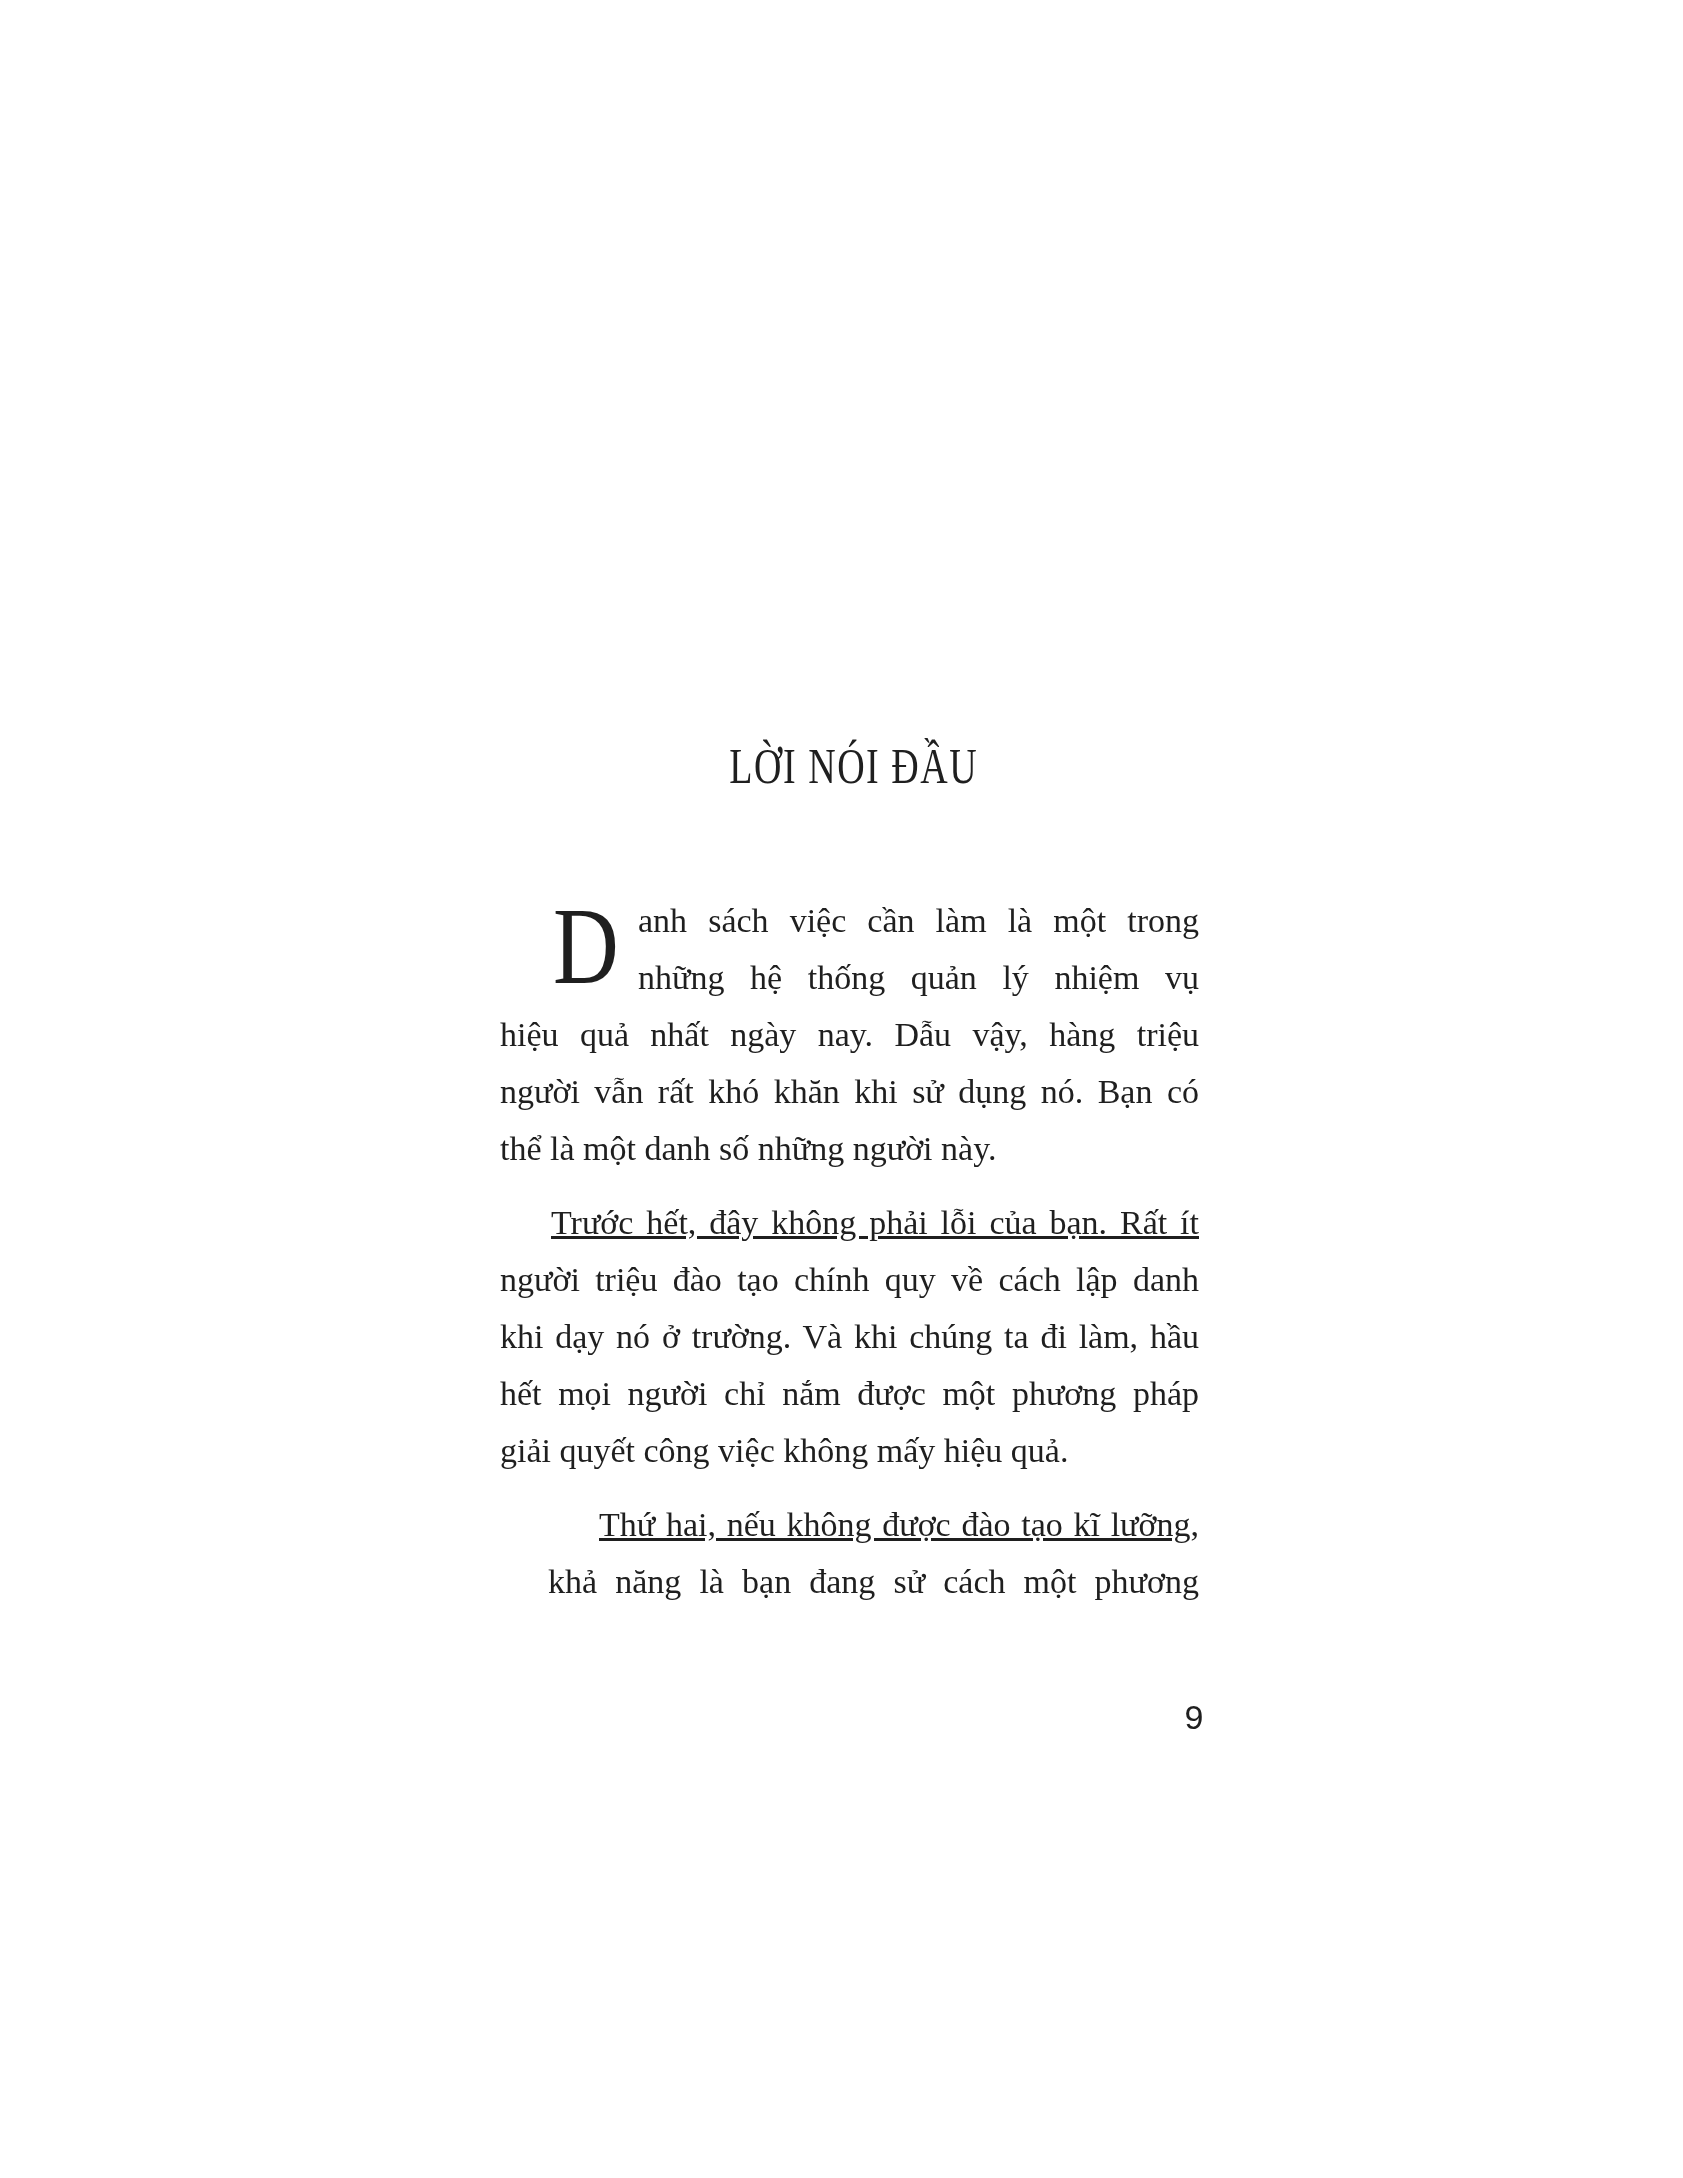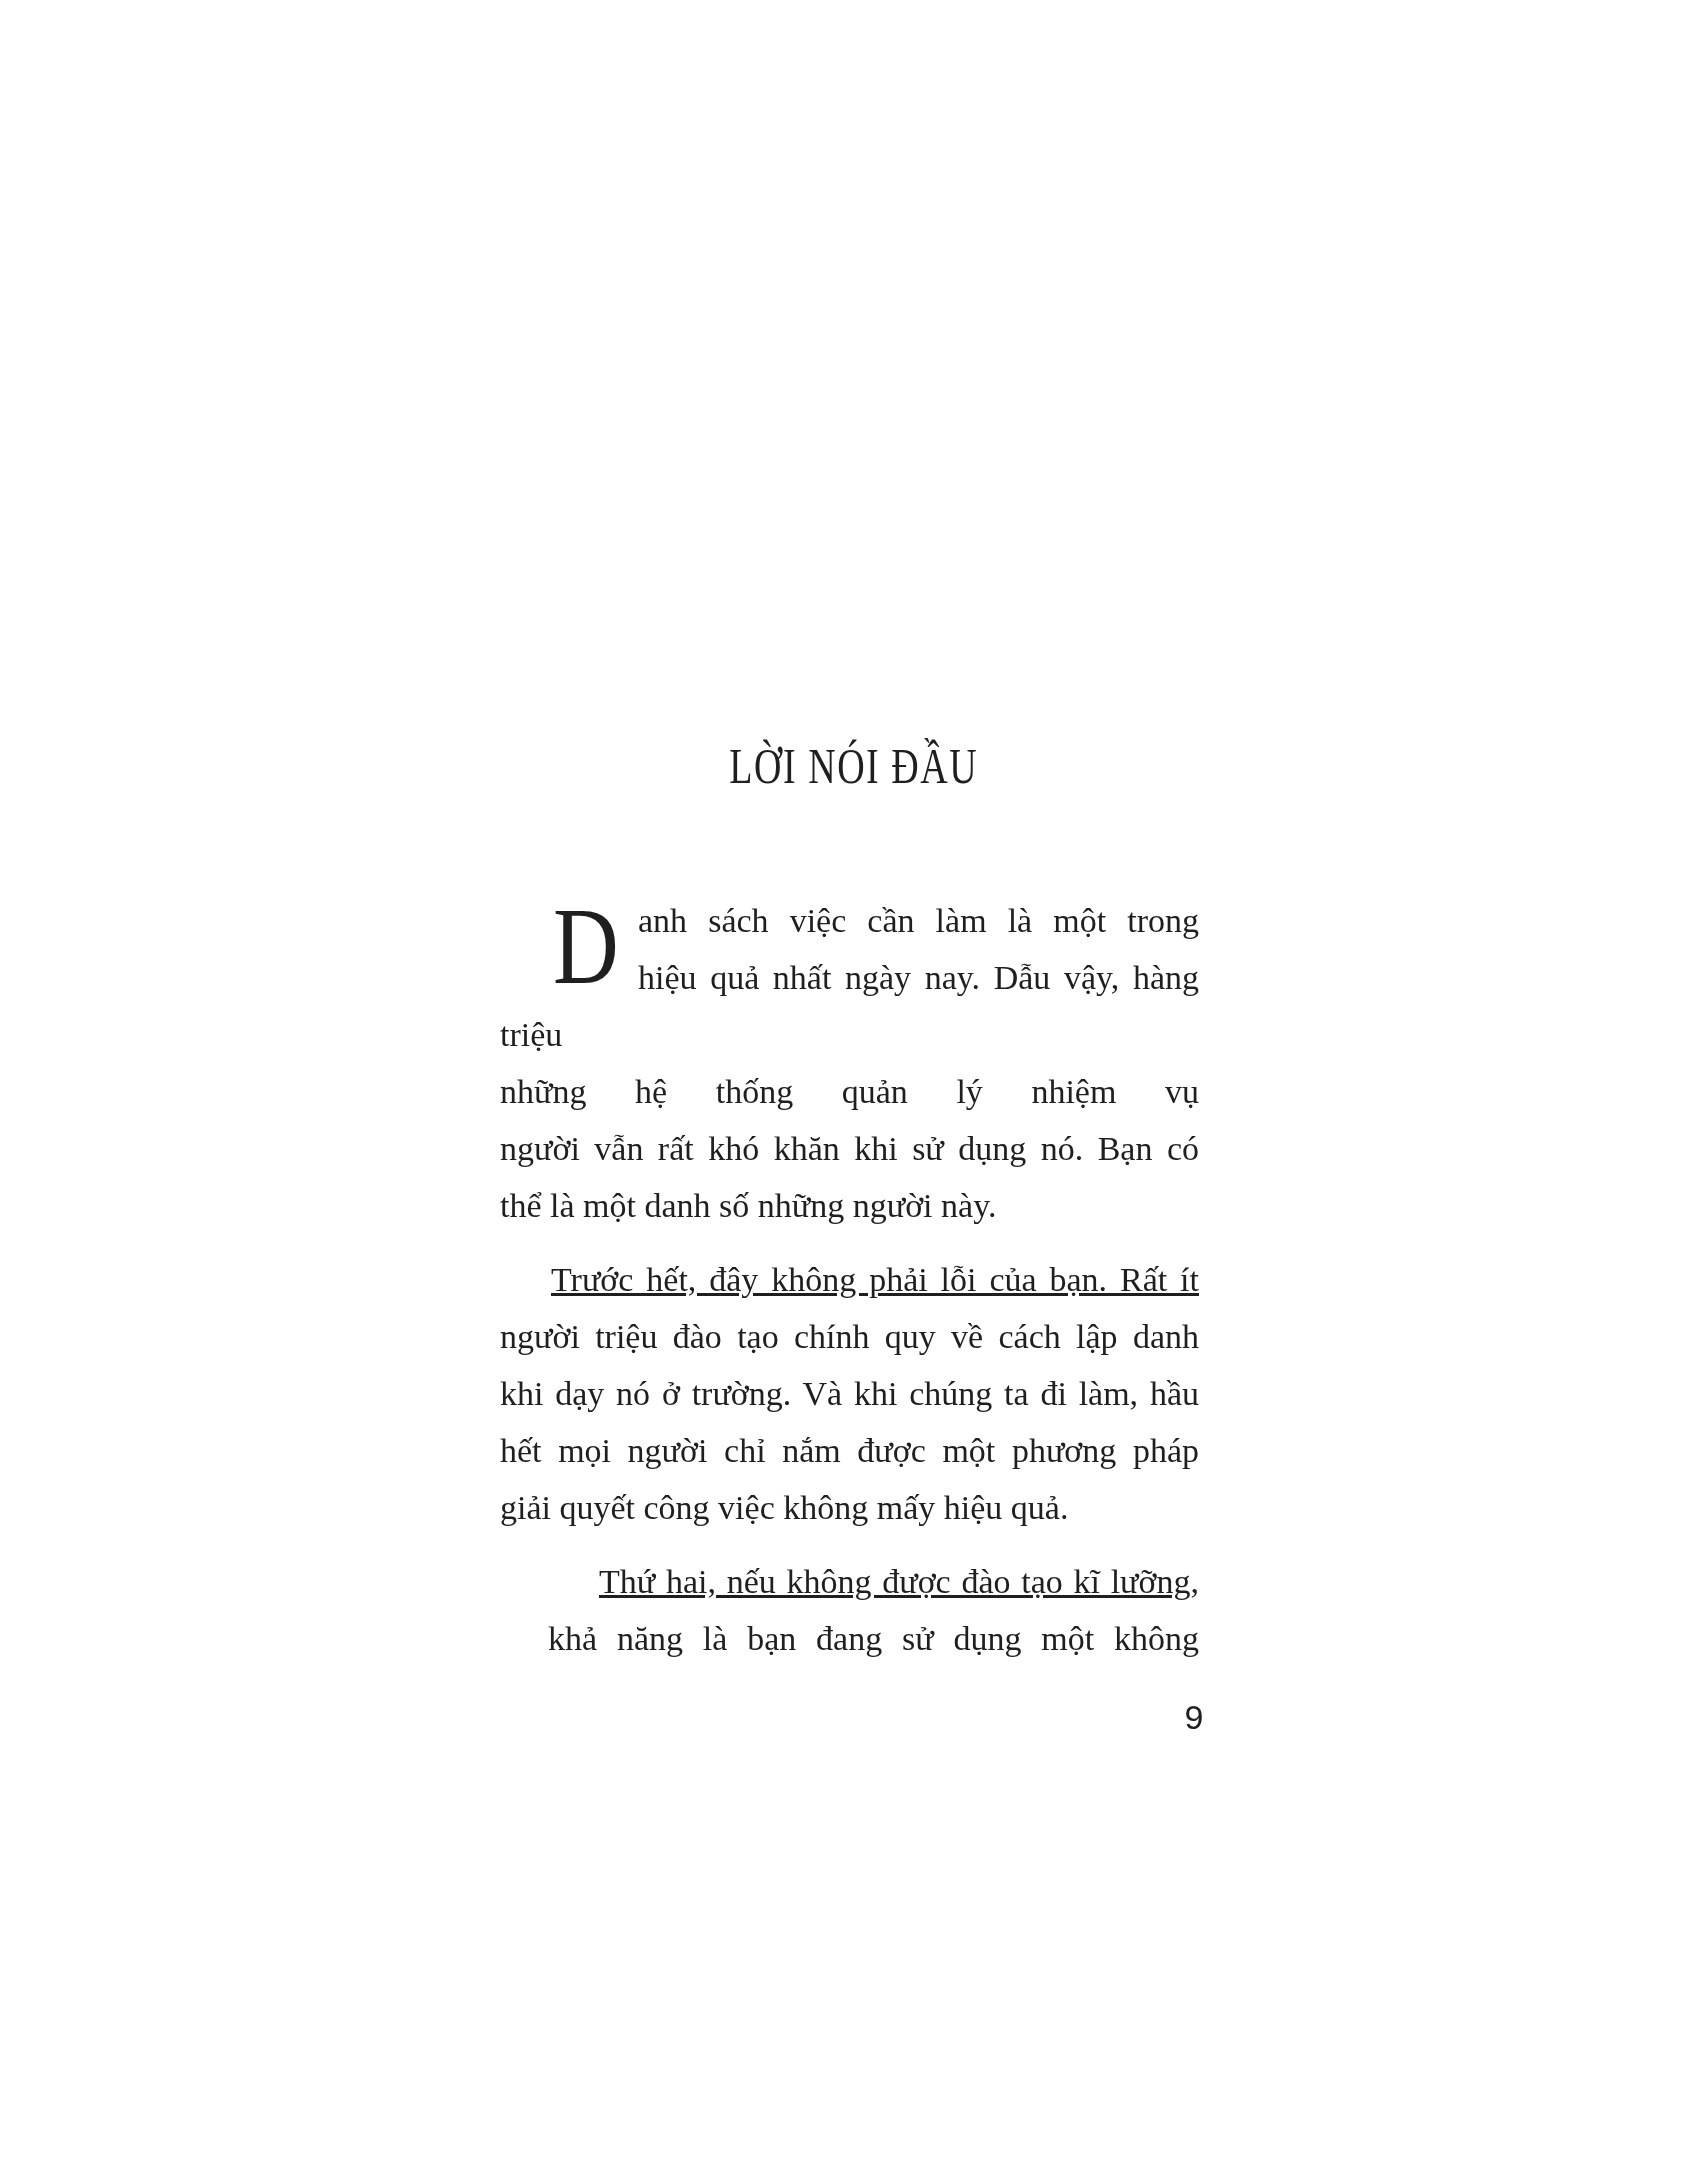--- a/index.html
+++ b/index.html
@@ -92,37 +92,37 @@
 
   <h1 class="title">
     <span class="title-inner">LỜI NÓI ĐẦU</span>
   </h1>
 
   <main class="text-block">
 
     <p class="para">
       <span class="dropcap">D</span>
       <span class="line fill">anh sách việc cần làm là một trong</span>
+      <span class="line fill">những hệ thống quản lý nhiệm vụ</span>
       <span class="line fill">hiệu quả nhất ngày nay. Dẫu vậy, hàng triệu</span>
-      <span class="line fill">những hệ thống quản lý nhiệm vụ</span>
       <span class="line fill">người vẫn rất khó khăn khi sử dụng nó. Bạn có</span>
       <span class="line end">thể là một danh số những người này.</span>
     </p>
 
     <p class="para">
       <span class="line fill indent">Trước hết, đây không phải lỗi của bạn. Rất ít</span>
       <span class="line fill">người triệu đào tạo chính quy về cách lập danh</span>
       <span class="line fill">khi dạy nó ở trường. Và khi chúng ta đi làm, hầu</span>
       <span class="line fill">hết mọi người chỉ nắm được một phương pháp</span>
       <span class="line end">giải quyết công việc không mấy hiệu quả.</span>
     </p>
 
     <p class="para">
       <span class="line fill indent">Thứ hai, nếu không được đào tạo kĩ lưỡng,</span>
-      <span class="line fill">khả năng là bạn đang sử dụng một không</span>
+      <span class="line fill">khả năng là bạn đang sử cách một phương</span>
     </p>
 
   </main>
 
   <div class="page-number">9</div>
 
 </div>
 
 
 </body></html>

